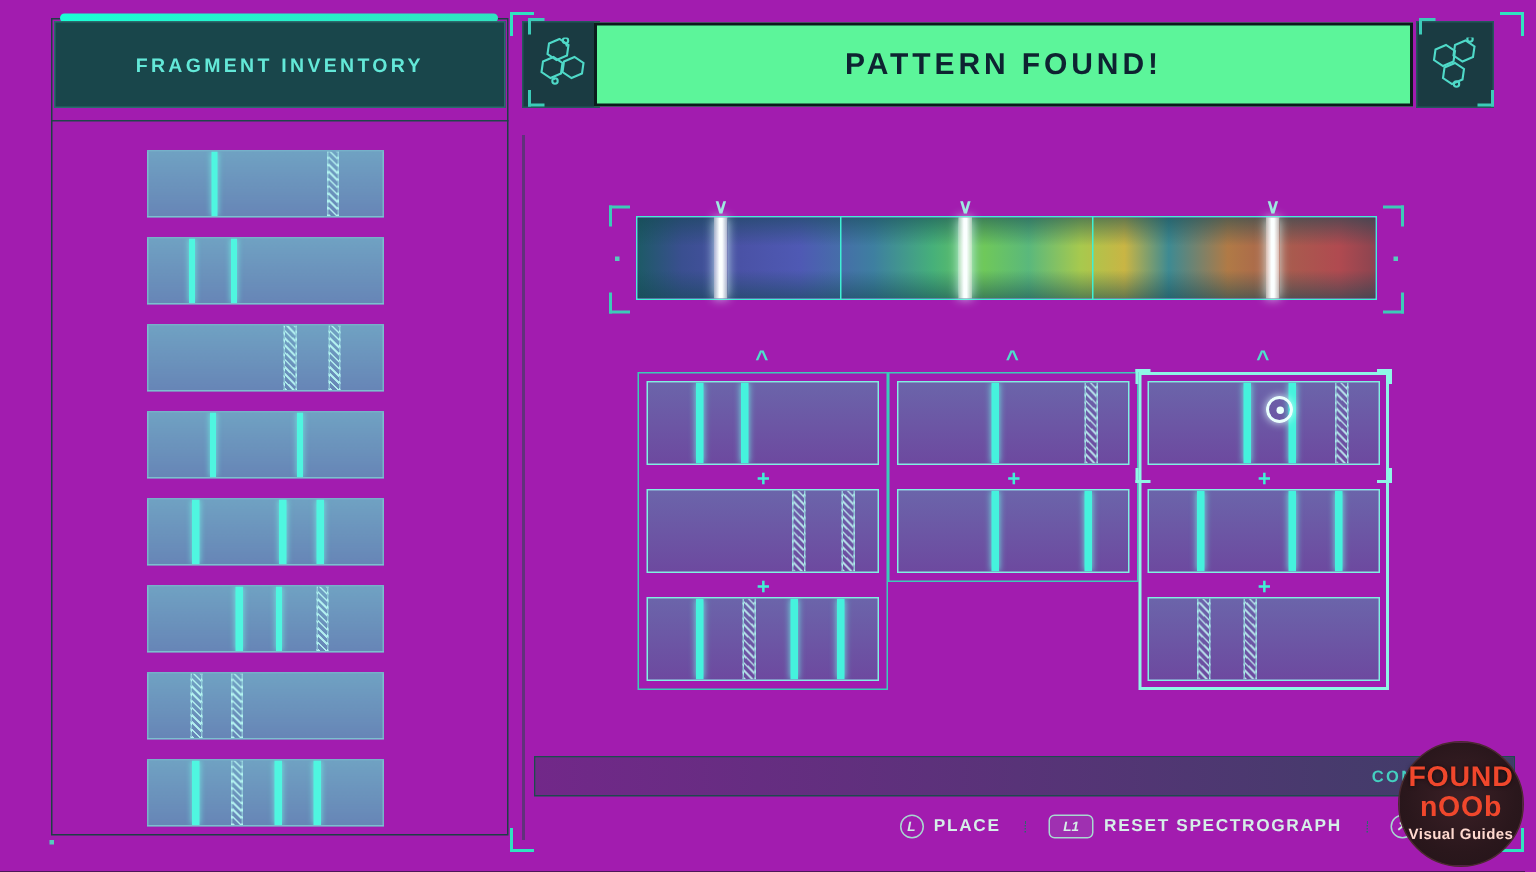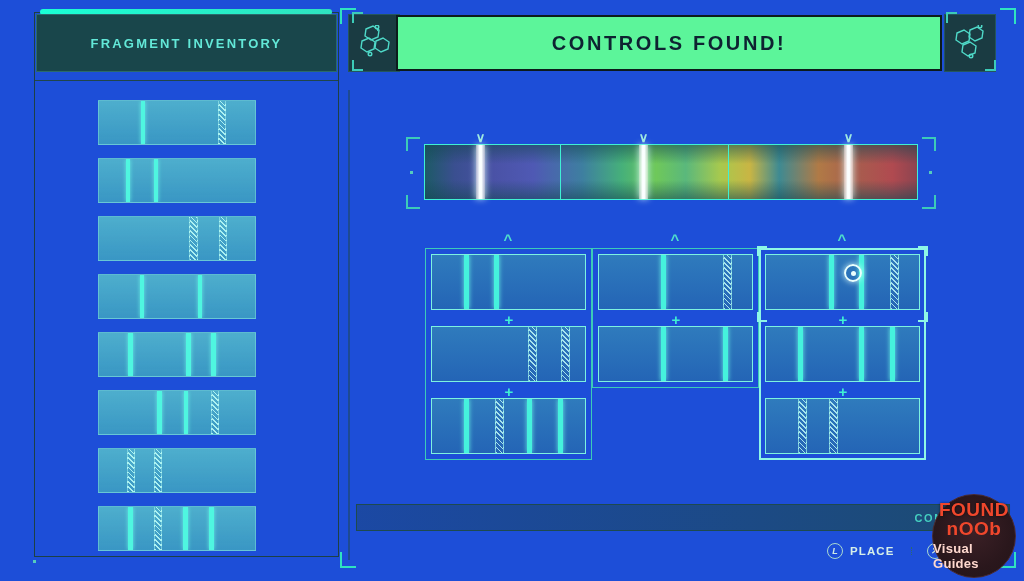--- a/index.html
+++ b/index.html
@@ -2,21 +2,21 @@
 <html><head>
 <meta charset="utf-8">
 <style>
   * { box-sizing: border-box; margin: 0; padding: 0; }
   html, body {
     width: 1024px; height: 581px;
     background: #0a1418;
     font-family: "Liberation Sans", sans-serif;
     overflow: hidden;
   }
-  #root { position: relative; width: 1024px; height: 581px; background: #1d4ed8; }
+  #root { position: relative; width: 1024px; height: 581px; background: #a21caf; }
 
   
   .brk { position: absolute; width: 16px; height: 16px; pointer-events: none; }
   .brk.tl { border-left: 2px solid #2fe3c0; border-top: 2px solid #2fe3c0; }
   .brk.tr { border-right: 2px solid #2fe3c0; border-top: 2px solid #2fe3c0; }
   .brk.bl { border-left: 2px solid #2fe3c0; border-bottom: 2px solid #2fe3c0; }
   .brk.br { border-right: 2px solid #2fe3c0; border-bottom: 2px solid #2fe3c0; }
 
   
   #left-panel {
@@ -177,21 +177,21 @@
   #watermark {
     position: absolute; left: 932px; top: 494px; width: 84px; height: 84px;
     border-radius: 50%;
     background: radial-gradient(circle at 50% 45%, #3b2026 0%, #2a171c 60%, #231418 100%);
     border: 1px solid #4a2a2f;
     display: flex; flex-direction: column; align-items: center; justify-content: center;
     gap: 1px;
   }
   #watermark .wm1 { color: #f0472c; font-size: 19px; font-weight: bold; letter-spacing: .5px; line-height: .95; text-shadow: 0 0 3px rgba(0,0,0,.6); }
   #watermark .wm2 { color: #f0472c; font-size: 19px; font-weight: bold; letter-spacing: .5px; line-height: .95; }
-  #watermark .wm3 { color: #ffd9cf; font-size: 13px; font-weight: bold; letter-spacing: .3px; margin-top: 2px; }
+  #watermark .wm3 { color: #ffd9cf; font-size: 10px; font-weight: bold; letter-spacing: .3px; margin-top: 2px; }
 </style>
 </head>
 <body>
 
 <div id="root">
 
   <div class="hair" style="left:34px;top:80px;width:305px;height:1px;"></div>
   <div class="dot" style="left:33px;top:560px;"></div>
   <div class="hair" style="left:348px;top:90px;width:2px;height:470px;opacity:.5;"></div>
 
@@ -263,21 +263,21 @@
       <circle cx="27" cy="1" r="1.8"></circle>
         <circle cx="18" cy="31" r="1.8"></circle>
     </svg>
   </div>
   <div class="brk tl" style="left:946px;top:12px;width:11px;height:11px;border-color:#3ccbb8;"></div>
   <div class="brk br" style="left:985px;top:60px;width:11px;height:11px;border-color:#3ccbb8;"></div>
   <div class="brk tl" style="left:352px;top:12px;width:11px;height:11px;border-color:#3ccbb8;"></div>
   <div class="brk bl" style="left:352px;top:60px;width:11px;height:11px;border-color:#3ccbb8;"></div>
 
   <div id="banner">
-    <span class="btxt">CONTROLS FOUND!</span>
+    <span class="btxt">PATTERN FOUND!</span>
   </div>
 
   <div id="spectro-wrap">
     <div class="brk tl" style="left:0;top:6px;width:14px;height:14px;border-color:#3ccbb8;"></div>
     <div class="brk tr" style="right:0;top:6px;width:14px;height:14px;border-color:#3ccbb8;"></div>
     <div class="brk bl" style="left:0;bottom:4px;width:14px;height:14px;border-color:#3ccbb8;"></div>
     <div class="brk br" style="right:0;bottom:4px;width:14px;height:14px;border-color:#3ccbb8;"></div>
     <div class="dot" style="left:4px;top:40px;"></div>
     <div class="dot" style="right:4px;top:40px;"></div>
     <div id="spectro">
@@ -355,20 +355,24 @@
   <div id="controls-strip">
     <span class="ctl-label">CONTROLS</span>
   </div>
 
   <div id="controls-bar">
       <div class="ctl">
         <span class="btn-circle">L</span>
         <span class="ctl-text">PLACE</span>
       </div>
       <div class="ctl">
+        <span class="btn-shoulder">L1</span>
+        <span class="ctl-text">RESET SPECTROGRAPH</span>
+      </div>
+      <div class="ctl">
         <span class="btn-circle">✕</span>
         <span class="ctl-text">PLACE</span>
       </div>
       <div class="endtick"></div>
     </div>
 
   <div id="watermark">
     <span class="wm1">FOUND</span>
     <span class="wm2">nOOb</span>
     <span class="wm3">Visual Guides</span>

